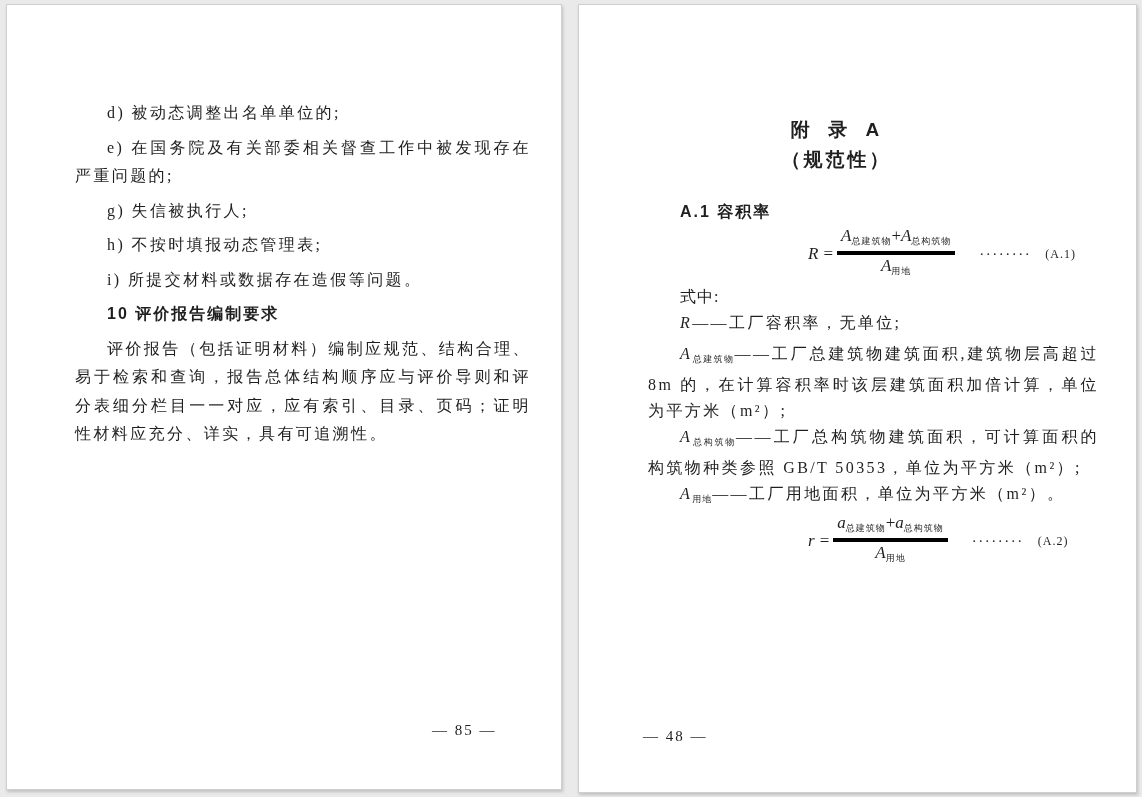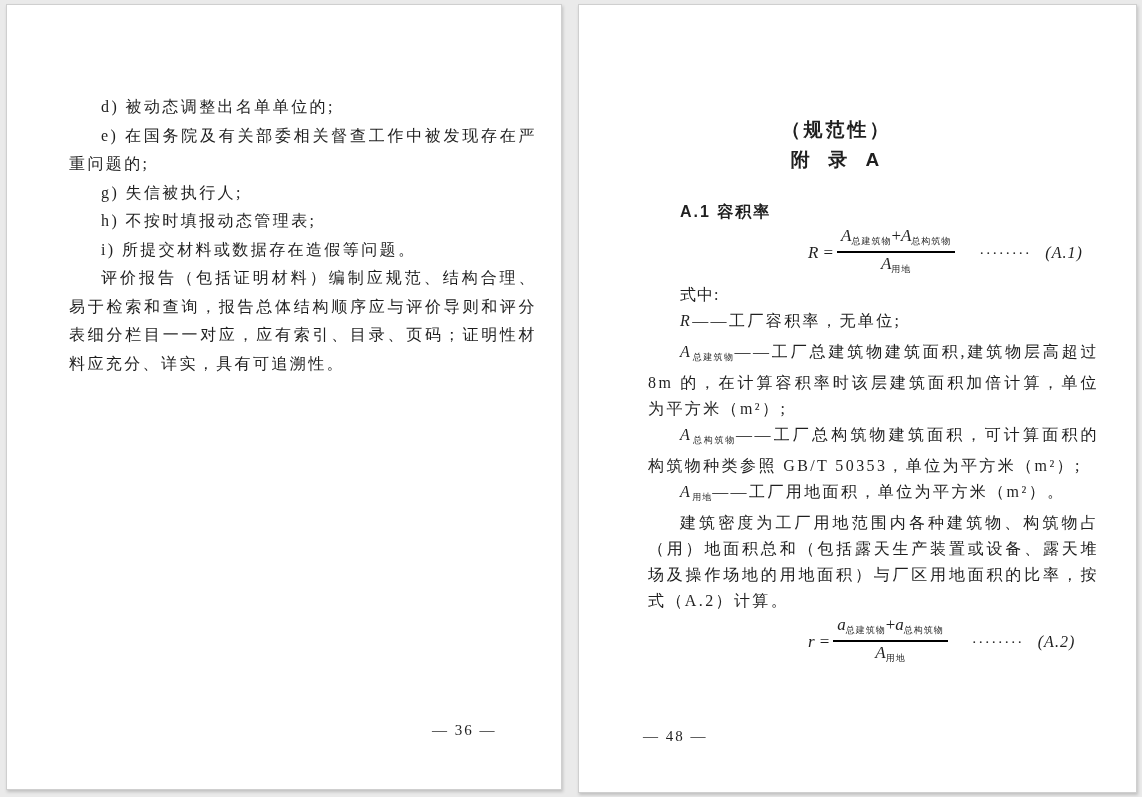--- a/index.html
+++ b/index.html
@@ -6,21 +6,21 @@
   .stage{position:relative;width:1142px;height:797px;background:#eaeaea;overflow:hidden;
          font-family:"Liberation Serif","DejaVu Serif",serif;color:#1f1f1f;}
   .page{position:absolute;top:4px;background:#ffffff;border:1px solid #cfcfcf;
         box-shadow:1px 2px 3px rgba(0,0,0,0.18);box-sizing:border-box;}
   .page-left{left:6px;width:556px;height:786px;}
   .page-right{left:578px;width:559px;height:789px;}
 
   
   .lp-content{padding:88px 24px 0 62px;font-size:16px;line-height:28.5px;
               letter-spacing:2.4px;text-align:justify;}
-  .lp-content p{margin:0;text-indent:2em;}
+  .lp-content p{margin:6px;text-indent:2em;}
   .h-bold{font-family:"Liberation Sans","DejaVu Sans",sans-serif;font-weight:700;letter-spacing:2px;}
 
   
   .rp-content{padding:110px 37px 0 69px;font-size:16px;line-height:26px;
               letter-spacing:2.4px;text-align:justify;}
   .rp-content p{margin:0;text-indent:2em;}
   .appendix-title{position:relative;left:-37px;text-align:center;text-indent:0 !important;
                   font-family:"Liberation Sans","DejaVu Sans",sans-serif;font-weight:700;
                   font-size:19px;line-height:30px;letter-spacing:3px;}
   .appendix-title.sp{word-spacing:7px;}
@@ -30,24 +30,24 @@
   .mt-a2{margin-top:-6px !important;}
   .where{letter-spacing:1px;}
 
   
   .formula-row{display:flex;align-items:center;margin:2px 0 4px 160px;
                letter-spacing:0;text-align:left;font-size:17px;}
   .formula-row i{font-style:italic;}
   .formula-row sub{font-size:9px;letter-spacing:1px;vertical-align:-3px;}
   .f-eq{padding:0 4px 0 5px;}
   .frac{display:inline-block;text-align:center;vertical-align:middle;}
-  .frac .num{display:block;border-bottom:2px solid #000000;padding:0 4px 1px;line-height:18px;}
+  .frac .num{display:block;border-bottom:4px solid #000000;padding:0 4px 1px;line-height:18px;}
   .frac .den{display:block;padding-top:2px;line-height:17px;}
   .f-dots{margin-left:24px;font-size:15px;letter-spacing:1.5px;}
-  .f-label{margin-left:14px;font-size:16px;letter-spacing:1px;font-style:italic;}
+  .f-label{margin-left:14px;font-size:12px;letter-spacing:1px;}
 
   
   .def i{font-style:italic;}
   .def sub{font-size:9px;letter-spacing:1px;vertical-align:-3px;}
 
   
   .page-num{position:absolute;font-size:15px;letter-spacing:2px;line-height:16px;}
   .pn-left{left:425px;top:717px;}
   .pn-right{left:64px;top:723px;}
 </style>
@@ -56,49 +56,49 @@
 
 <div class="stage">
 
   <div class="page page-left">
     <div class="lp-content">
       <p>d) 被动态调整出名单单位的;</p>
       <p>e) 在国务院及有关部委相关督查工作中被发现存在严重问题的;</p>
       <p>g) 失信被执行人;</p>
       <p>h) 不按时填报动态管理表;</p>
       <p>i) 所提交材料或数据存在造假等问题。</p>
+      <p class="h-bold">10 评价报告编制要求</p>
       <p>评价报告（包括证明材料）编制应规范、结构合理、易于检索和查询，报告总体结构顺序应与评价导则和评分表细分栏目一一对应，应有索引、目录、页码；证明性材料应充分、详实，具有可追溯性。</p>
     </div>
-    <div class="page-num pn-left">— 36 —</div>
+    <div class="page-num pn-left">— 85 —</div>
   </div>
 
   <div class="page page-right">
     <div class="rp-content">
+      <p class="appendix-title sp">附 录 A</p>
       <p class="appendix-title">（规范性）</p>
-      <p class="appendix-title sp">附 录 A</p>
 
       <p class="sec-heading mt-a1">A.1 容积率</p>
 
       <div class="formula-row">
         <span><i>R</i><span class="f-eq">=</span></span>
         <span class="frac">
           <span class="num"><i>A</i><sub>总建筑物</sub><span>+</span><i>A</i><sub>总构筑物</sub></span>
           <span class="den"><i>A</i><sub>用地</sub></span>
         </span>
         <span class="f-dots">········</span>
         <span class="f-label">(A.1)</span>
       </div>
 
       <p class="where">式中:</p>
       <p class="def"><i>R</i><sub></sub><span>——工厂容积率，无单位;</span></p>
       <p class="def"><i>A</i><sub>总建筑物</sub><span>——工厂总建筑物建筑面积,建筑物层高超过 8m 的，在计算容积率时该层建筑面积加倍计算，单位为平方米（m²）;</span></p>
       <p class="def"><i>A</i><sub>总构筑物</sub><span>——工厂总构筑物建筑面积，可计算面积的构筑物种类参照 GB/T 50353，单位为平方米（m²）;</span></p>
       <p class="def"><i>A</i><sub>用地</sub><span>——工厂用地面积，单位为平方米（m²）。</span></p>
 
-      <p>建筑密度为工厂用地范围内各种建筑物、构筑物占（用）地面积总和（包括露天生产装置或设备、露天堆场及操作场地的用地面积）与厂区用地面积的比率，按式（A.2）计算。</p>
 
       <div class="formula-row">
         <span><i>r</i><span class="f-eq">=</span></span>
         <span class="frac">
           <span class="num"><i>a</i><sub>总建筑物</sub><span>+</span><i>a</i><sub>总构筑物</sub></span>
           <span class="den"><i>A</i><sub>用地</sub></span>
         </span>
         <span class="f-dots">········</span>
         <span class="f-label">(A.2)</span>
       </div>

